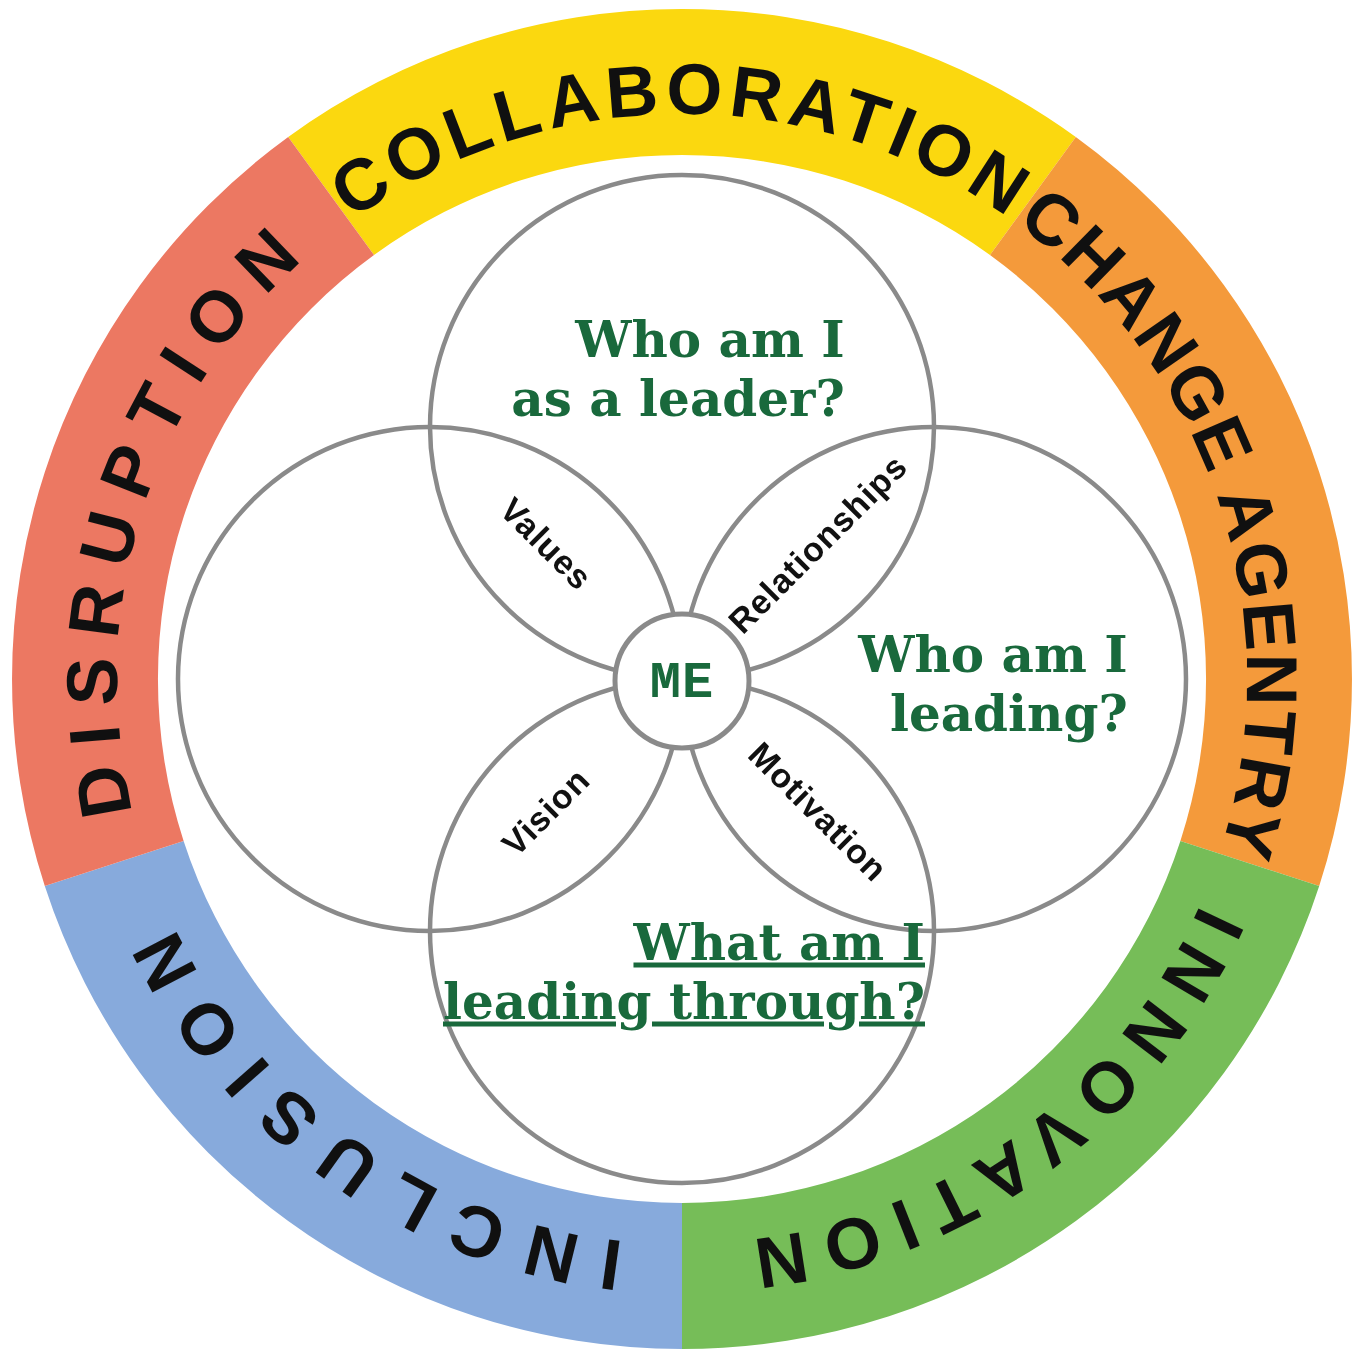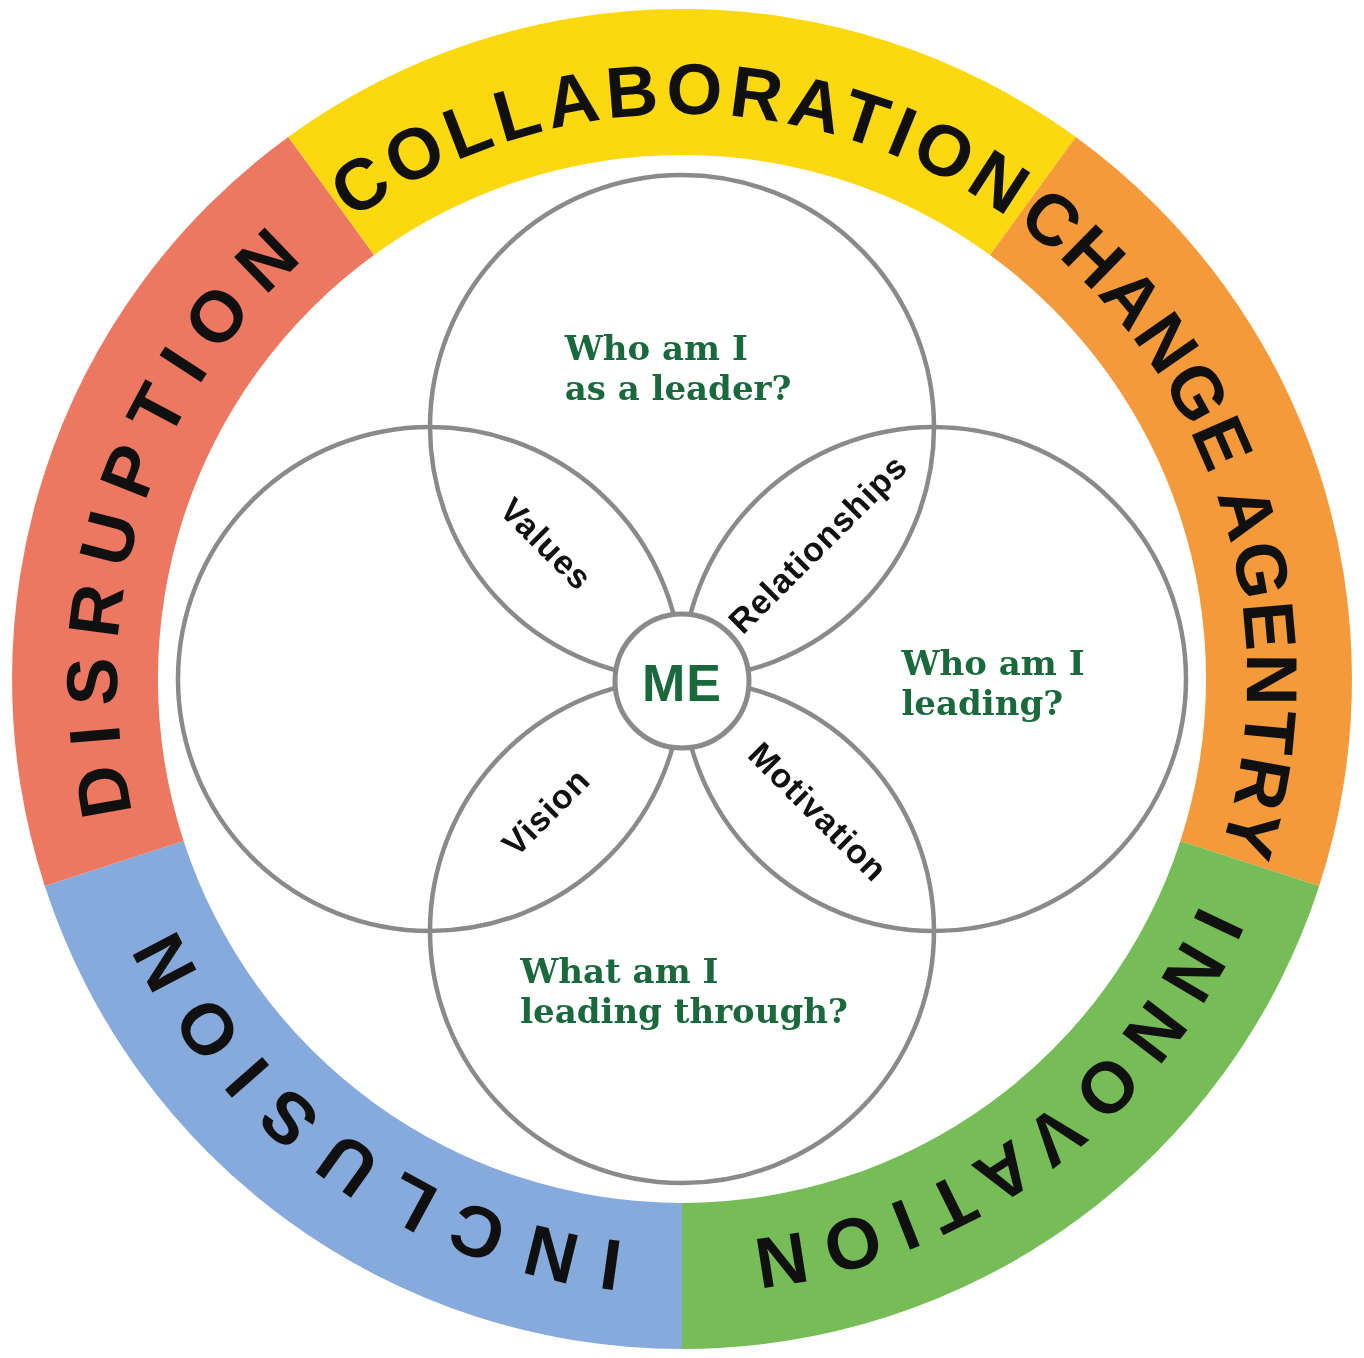--- a/index.html
+++ b/index.html
@@ -36,49 +36,49 @@
     font-weight: bold;
     font-size: 72px;
     fill: var(--ring-label-text, #101010);
   }
   .q {
     position: absolute;
     transform: translate(-50%, -50%);
     color: var(--question-text, #19693c);
     font-family: "DejaVu Serif", serif;
     font-weight: bold;
-    font-size: 34px;
+    font-size: 50px;
     line-height: 1.17;
-    text-align: left;
+    text-align: right;
     white-space: pre-line;
   }
   .q-top    { left: 678px; top: 369px; }
   .q-right  { left: 993px; top: 684px; }
-  .q-bottom { left: 684px; top: 992px; }
+  .q-bottom { left: 684px; top: 972px; text-decoration: underline; }
   .q-left   { left: 363px; top: 695px; }
   .petal-label {
     position: absolute;
     color: var(--petal-text, #111111);
     font-family: "Liberation Sans", sans-serif;
     font-weight: bold;
     font-size: 34px;
     letter-spacing: 1px;
     white-space: nowrap;
   }
   .petal-values        { left: 546px; top: 544px; transform: translate(-50%,-50%) rotate(45deg); }
   .petal-relationships { left: 818px; top: 544px; transform: translate(-50%,-50%) rotate(-45deg); }
   .petal-vision        { left: 546px; top: 812px; transform: translate(-50%,-50%) rotate(-45deg); }
   .petal-motivation    { left: 818px; top: 812px; transform: translate(-50%,-50%) rotate(45deg); }
   .me-label {
     position: absolute;
     left: 682px;
     top: 683px;
     transform: translate(-50%, -50%);
     color: var(--question-text, #19693c);
-    font-family: Liberation Sans, sans-serif;
+    font-family: Liberation Mono, monospace;
     font-weight: bold;
     font-size: 52px;
     letter-spacing: 1px;
   }
 </style>
 </head>
 <body>
 
 <div class="stage">
 

